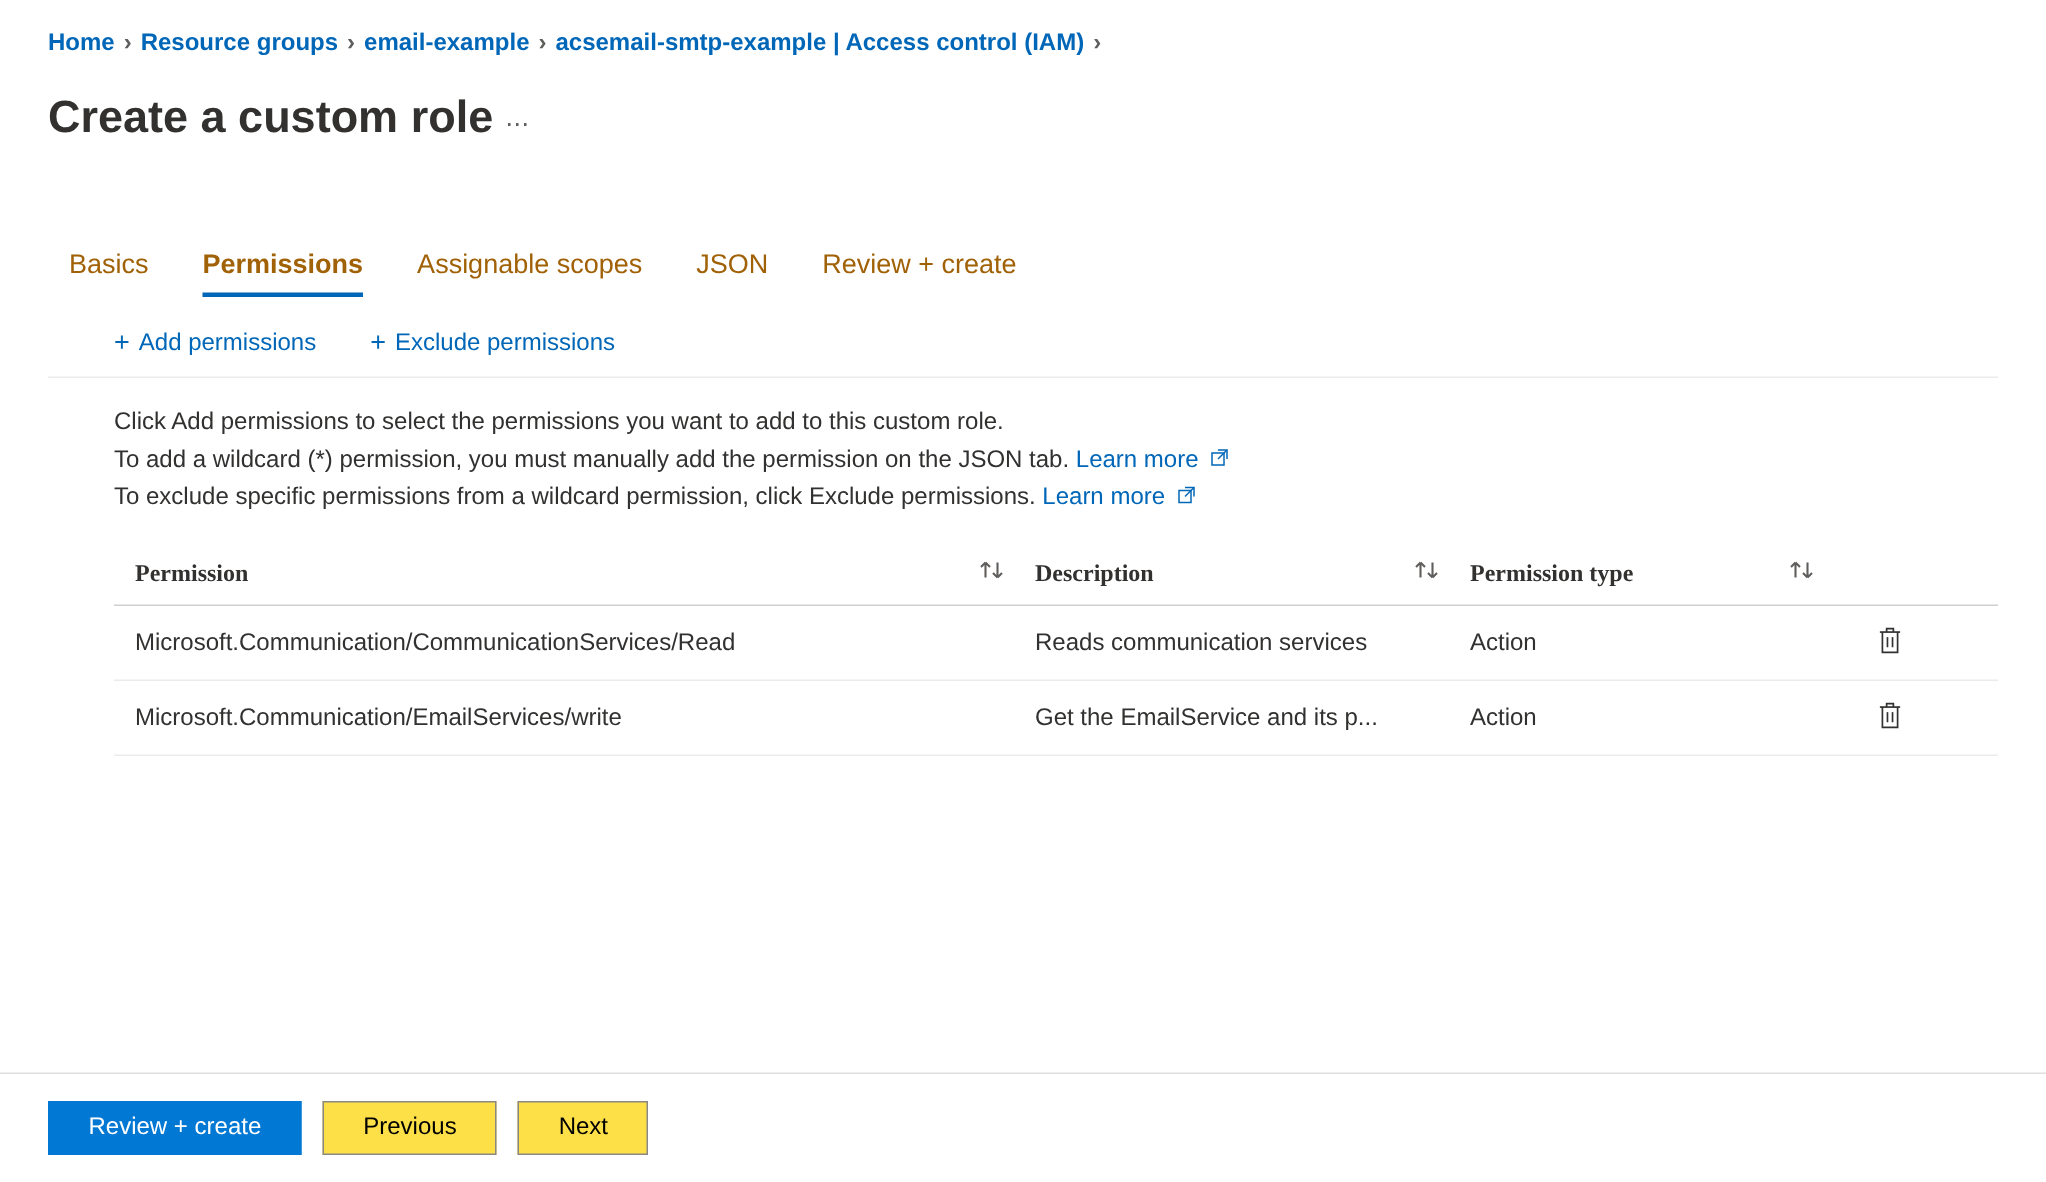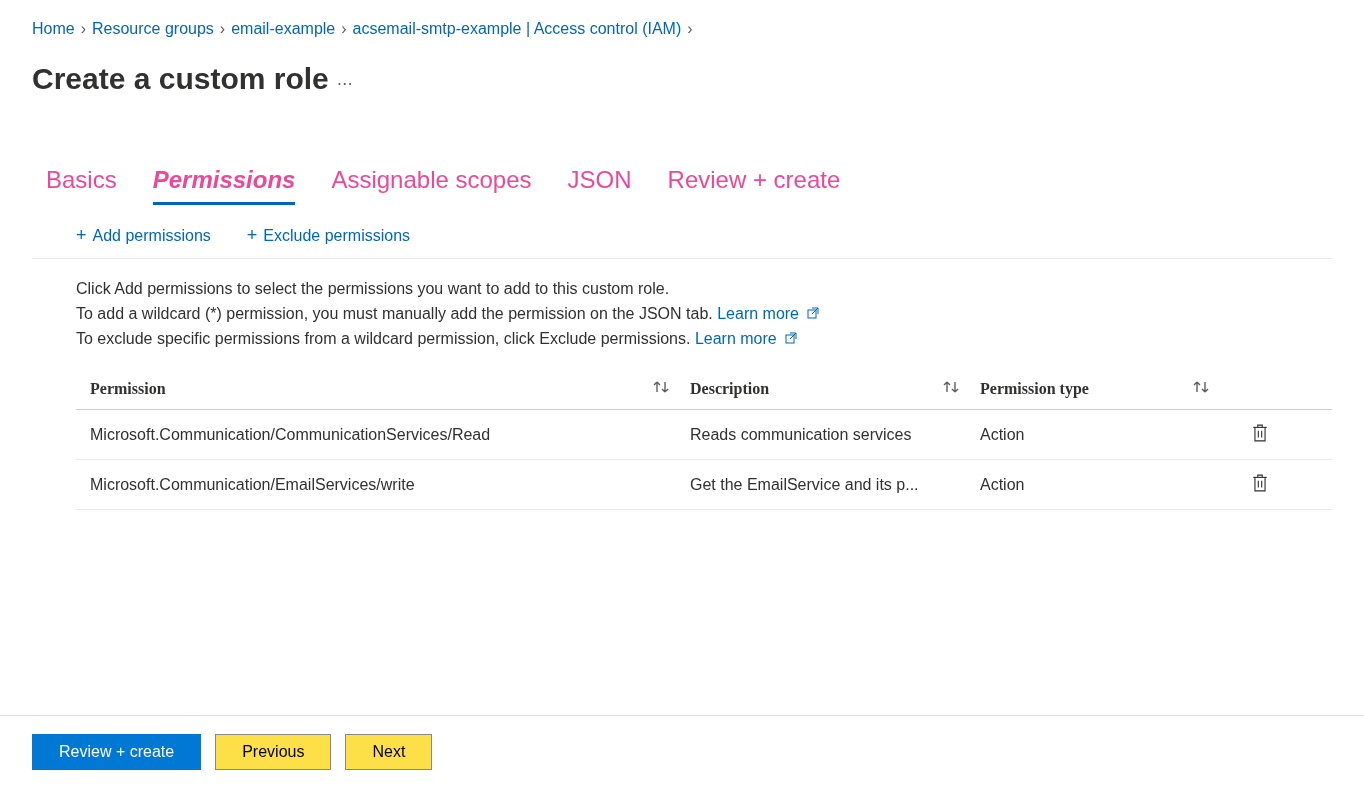--- a/index.html
+++ b/index.html
@@ -2,33 +2,33 @@
 <html><head>
 <meta charset="utf-8">
 <style>
   * { box-sizing: border-box; }
   html, body { margin: 0; padding: 0; font-family: "Segoe UI", -apple-system, BlinkMacSystemFont, sans-serif; font-size: 14px; color: #323130; }
   body { min-height: 788px; position: relative; }
 
   .page { padding: 20px 32px 0 32px; }
 
   
-  .breadcrumb { display: flex; align-items: center; gap: 6px; font-size: 16px; flex-wrap: wrap; }
+  .breadcrumb { display: flex; align-items: center; gap: 6px; font-size: 16px; flex-wrap: wrap; font-weight: bold; }
   .breadcrumb a { color: #0067b8; text-decoration: none; }
   .breadcrumb .sep { color: #605e5c; }
 
   
   .title-row { display: flex; align-items: baseline; gap: 8px; margin-top: 24px; }
   .title { font-size: 30px; font-weight: 600; margin: 0; }
   .ellipsis { color: #605e5c; font-size: 16px; cursor: pointer; }
 
   
   .tabs { display: flex; gap: 36px; margin-top: 70px; padding-left: 14px; }
-  .tab { color: #ec4899; font-size: 24px; padding-bottom: 8px; cursor: pointer; border-bottom: 3px solid transparent; }
-  .tab.active { font-weight: 600; border-bottom-color: #0067b8; font-style: italic; }
+  .tab { color: #a16207; font-size: 18px; padding-bottom: 8px; cursor: pointer; border-bottom: 3px solid transparent; }
+  .tab.active { font-weight: 600; border-bottom-color: #0067b8; }
 
   
   .action-bar { display: flex; gap: 36px; margin-top: 20px; padding-left: 44px; padding-bottom: 12px; border-bottom: 1px solid #edebe9; }
   .action-link { display: inline-flex; align-items: center; gap: 6px; color: #0067b8; font-size: 16px; cursor: pointer; }
   .plus-icon { font-size: 18px; font-weight: 300; }
 
   
   .intro { margin-top: 18px; padding-left: 44px; font-size: 16px; line-height: 1.55; }
   .intro a { color: #0067b8; text-decoration: none; }
   .ext-icon { display: inline-block; margin-left: 4px; }

